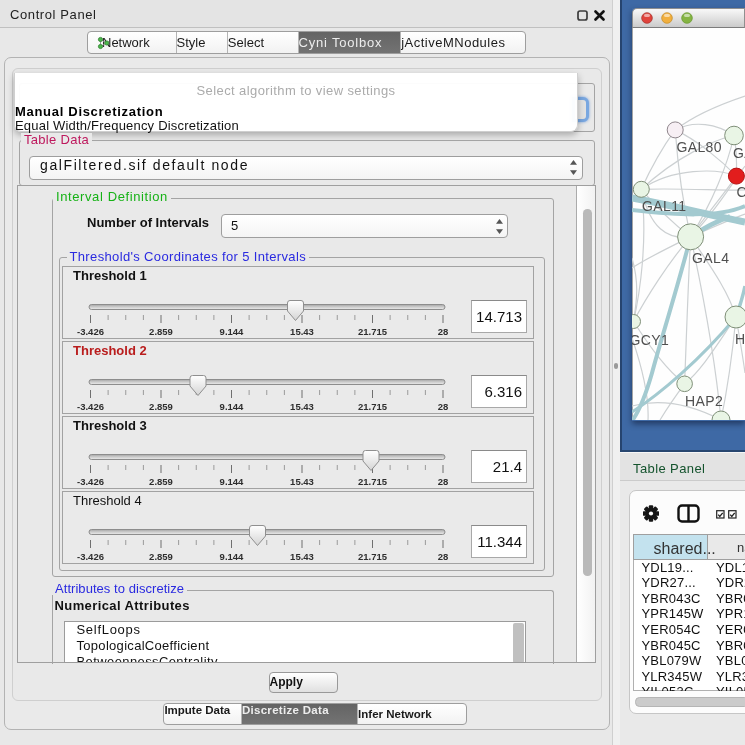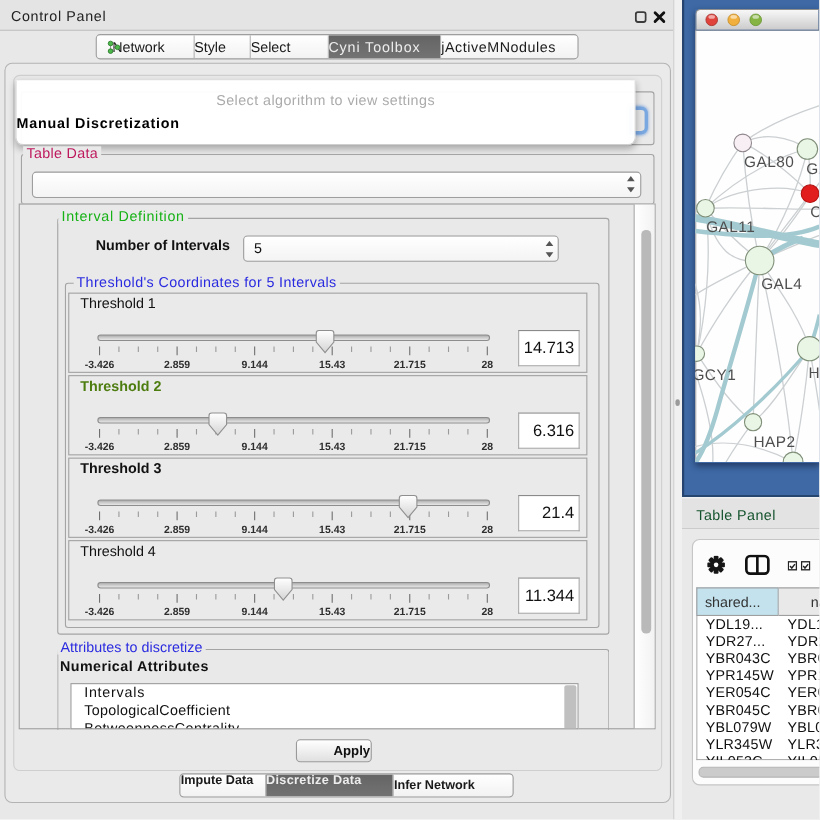--- a/index.html
+++ b/index.html
@@ -34,43 +34,45 @@
       <circle cx="3.5" cy="10.5" r="2.1" fill="#4cb84c" stroke="#2e7d2e" stroke-width="0.8"></circle>
       <circle cx="9.8" cy="7" r="2.1" fill="#4cb84c" stroke="#2e7d2e" stroke-width="0.8"></circle>
     </svg>
     <div class="abs" style="left:3.5px;top:57px;width:604px;height:671px;border:1px solid #b3b3b3;border-radius:7px;background:#eaeaea"></div>
     <div class="abs" style="left:12px;top:68px;width:588px;height:631px;border:1px solid #cfcfcf;border-radius:6px;background:#e9e9e9"></div>
     <div class="grp" style="left:18.5px;top:83px;width:574.5px;height:47px"></div>
     <div class="abs" style="left:572px;top:96.5px;width:17px;height:25px;border:3px solid #79a7e0;border-radius:0 6px 6px 0;background:#e3e3e3;box-sizing:border-box;box-shadow:0 0 3px rgba(100,150,220,0.9)"></div>
     <div class="abs" style="left:14px;top:73px;width:564px;height:59px;background:rgba(255,255,255,0.965);border:1px solid #cfcfcf;border-top:none;border-radius:0 0 7px 7px;box-shadow:0 3px 7px rgba(0,0,0,0.28);box-sizing:border-box"></div>
     <div class="abs" style="left:15px;top:103.5px;font-size:13px;font-weight:bold;letter-spacing:0.7px;color:#000">Manual Discretization</div>
     <div class="abs" style="left:14px;top:83px;width:564px;text-align:center;font-size:13px;letter-spacing:0.4px;color:#ababab">Select algorithm to view settings</div>
+    <div class="abs" style="left:15px;top:118px;font-size:13px;letter-spacing:0.2px;color:#111">Equal Width/Frequency Discretization</div>
     <div class="grp" style="left:18.5px;top:140px;width:574.5px;height:44px"></div>
     <div class="gtitle" style="left:21px;top:133px;color:#be185d">Table Data</div>
     <div class="abs" style="left:29px;top:155.5px;width:552px;height:22px;background:linear-gradient(#ffffff,#f4f4f4);border:1px solid #9e9e9e;border-radius:4px"></div>
+    <div class="abs" style="left:40px;top:156.5px;font-size:14px;letter-spacing:1.6px;color:#111">galFiltered.sif default node</div>
     <svg class="abs" style="left:569px;top:160px" width="9" height="15" viewBox="0 0 9 15">
       <path d="M4.5,0 L8,4.7 H1 Z" fill="#555"></path>
       <path d="M4.5,15 L8,10.3 H1 Z" fill="#555"></path>
     </svg>
     <div class="abs" style="left:16.5px;top:185px;width:579px;height:478px;border:1px solid #9f9f9f;background:#e9e9e9;box-sizing:border-box"></div>
     <div class="abs" style="left:576px;top:186px;width:19px;height:476px;background:linear-gradient(90deg,#ffffff,#f2f2f2);border-left:1px solid #ababab;box-sizing:border-box"></div>
     <div class="abs" style="left:583px;top:209px;width:8.5px;height:367px;background:#b9b9b9;border-radius:4.25px"></div>
     <div class="grp" style="left:52px;top:197.5px;width:500px;height:377px"></div>
     <div class="gtitle" style="left:53px;top:190px;color:#16b216;letter-spacing:0.6px">Interval Definition</div>
     <div class="abs" style="left:87px;top:215px;font-size:13px;font-weight:bold;color:#111">Number of Intervals</div>
     <div class="abs" style="left:220.5px;top:214px;width:285px;height:22px;background:linear-gradient(#ffffff,#f4f4f4);border:1px solid #9e9e9e;border-radius:4px"></div>
     <div class="abs" style="left:231px;top:217.5px;font-size:13px;color:#111">5</div>
     <svg class="abs" style="left:495px;top:218.5px" width="9" height="15" viewBox="0 0 9 15">
       <path d="M4.5,0 L8,4.7 H1 Z" fill="#555"></path>
       <path d="M4.5,15 L8,10.3 H1 Z" fill="#555"></path>
     </svg>
     <div class="grp" style="left:58.5px;top:256.5px;width:484px;height:312px"></div>
     <div class="gtitle" style="left:66.5px;top:250px;color:#2a2ae0;letter-spacing:0.35px">Threshold's Coordinates for 5 Intervals</div>
     <div class="abs" style="left:62px;top:266px;width:470px;height:71px;border:1px solid #a2a2a2;background:#eaeaea"></div>
-    <div class="abs" style="left:73px;top:267.5px;font-size:13px;font-weight:normal;color:#111">Threshold 1</div>
+    <div class="abs" style="left:73px;top:267.5px;font-size:13px;font-weight:bold;color:#111">Threshold 1</div>
     <svg class="abs" style="left:62px;top:266px" width="472" height="73" viewBox="0 0 472 73">
       <defs>
         <linearGradient id="tg266" x1="0" y1="0" x2="0" y2="1">
           <stop offset="0" stop-color="#a4a4a4"></stop>
           <stop offset="0.45" stop-color="#c9c9c9"></stop>
           <stop offset="1" stop-color="#ececec"></stop>
         </linearGradient>
         <linearGradient id="th266" x1="0" y1="0" x2="0" y2="1">
           <stop offset="0" stop-color="#ffffff"></stop>
           <stop offset="1" stop-color="#d4d4d4"></stop>
@@ -102,21 +104,21 @@
       <text x="99.0" y="68.5" font-size="9.5" font-weight="bold" fill="#2e2e2e" text-anchor="middle">2.859</text>
       <text x="169.5" y="68.5" font-size="9.5" font-weight="bold" fill="#2e2e2e" text-anchor="middle">9.144</text>
       <text x="240.0" y="68.5" font-size="9.5" font-weight="bold" fill="#2e2e2e" text-anchor="middle">15.43</text>
       <text x="310.5" y="68.5" font-size="9.5" font-weight="bold" fill="#2e2e2e" text-anchor="middle">21.715</text>
       <text x="381.0" y="68.5" font-size="9.5" font-weight="bold" fill="#2e2e2e" text-anchor="middle">28</text>
       <path d="M228.0,34.5 h11 a2.5,2.5 0 0 1 2.5,2.5 v8 l-8,9.5 l-8,-9.5 v-8 a2.5,2.5 0 0 1 2.5,-2.5 z" fill="url(#th266)" stroke="#8f8f8f" stroke-width="1"></path>
     </svg>
     <div class="abs" style="left:470.5px;top:299.5px;width:54px;height:31px;background:#fff;border:1px solid #a8a8a8;border-top-color:#8a8a8a"></div>
     <div class="abs" style="left:470.5px;top:299.5px;width:51.5px;height:33px;line-height:33px;font-size:15px;color:#111;text-align:right">14.713</div>
     <div class="abs" style="left:62px;top:341px;width:470px;height:71px;border:1px solid #a2a2a2;background:#eaeaea"></div>
-    <div class="abs" style="left:73px;top:342.5px;font-size:13px;font-weight:bold;color:#4d7c0f">Threshold 2</div>
+    <div class="abs" style="left:73px;top:342.5px;font-size:13px;font-weight:bold;color:#b91c1c">Threshold 2</div>
     <svg class="abs" style="left:62px;top:341px" width="472" height="73" viewBox="0 0 472 73">
       <defs>
         <linearGradient id="tg341" x1="0" y1="0" x2="0" y2="1">
           <stop offset="0" stop-color="#a4a4a4"></stop>
           <stop offset="0.45" stop-color="#c9c9c9"></stop>
           <stop offset="1" stop-color="#ececec"></stop>
         </linearGradient>
         <linearGradient id="th341" x1="0" y1="0" x2="0" y2="1">
           <stop offset="0" stop-color="#ffffff"></stop>
           <stop offset="1" stop-color="#d4d4d4"></stop>
@@ -243,26 +245,26 @@
       <text x="310.5" y="68.5" font-size="9.5" font-weight="bold" fill="#2e2e2e" text-anchor="middle">21.715</text>
       <text x="381.0" y="68.5" font-size="9.5" font-weight="bold" fill="#2e2e2e" text-anchor="middle">28</text>
       <path d="M190.0,34.5 h11 a2.5,2.5 0 0 1 2.5,2.5 v8 l-8,9.5 l-8,-9.5 v-8 a2.5,2.5 0 0 1 2.5,-2.5 z" fill="url(#th491)" stroke="#8f8f8f" stroke-width="1"></path>
     </svg>
     <div class="abs" style="left:470.5px;top:524.5px;width:54px;height:31px;background:#fff;border:1px solid #a8a8a8;border-top-color:#8a8a8a"></div>
     <div class="abs" style="left:470.5px;top:524.5px;width:51.5px;height:33px;line-height:33px;font-size:15px;color:#111;text-align:right">11.344</div>
     <div class="abs" style="left:52px;top:589.5px;width:500px;height:73px;border:1px solid #a4a4a4;border-bottom:none;border-radius:3px 3px 0 0"></div>
     <div class="gtitle" style="left:52px;top:581.5px;color:#2a2ae0;letter-spacing:0.05px">Attributes to discretize</div>
     <div class="abs" style="left:54.5px;top:598px;font-size:13px;font-weight:bold;letter-spacing:0.4px;color:#111">Numerical Attributes</div>
     <div class="abs" style="left:63.5px;top:620.5px;width:462px;height:42px;background:#fff;border:1px solid #9b9b9b;box-sizing:border-box;overflow:hidden">
-      <div style="position:absolute;left:12px;top:0px;font-size:13px;letter-spacing:0.7px;color:#111">Intervals</div>
+      <div style="position:absolute;left:12px;top:0px;font-size:13px;letter-spacing:0.7px;color:#111">SelfLoops</div>
       <div style="position:absolute;left:12px;top:16px;font-size:13px;letter-spacing:0.3px;color:#111">TopologicalCoefficient</div>
       <div style="position:absolute;left:12px;top:32px;font-size:13px;letter-spacing:0.4px;color:#111">BetweennessCentrality</div>
       <div style="position:absolute;right:1px;top:1px;width:11px;height:40px;background:#c0c0c0;border-radius:2px"></div>
     </div>
-    <div class="abs" style="left:268.5px;top:672px;width:67px;height:19px;background:linear-gradient(#ffffff,#e0e0e0);border:1px solid #999;border-radius:4px;text-align:right;line-height:19px;font-size:12px;font-weight:bold;color:#111">Apply</div>
+    <div class="abs" style="left:268.5px;top:672px;width:67px;height:19px;background:linear-gradient(#ffffff,#e0e0e0);border:1px solid #999;border-radius:4px;text-align:left;line-height:19px;font-size:12px;font-weight:bold;color:#111">Apply</div>
     <div class="seg" style="left:163.4px;top:703px;width:304px;height:22px;font-size:11.5px;font-weight:bold">
       <div style="width:77px;line-height:13px">Impute Data</div>
       <div class="sel" style="width:117px;line-height:13px;letter-spacing:0.3px">Discretize Data</div>
       <div style="width:110px;line-height:20px">Infer Network</div>
     </div>
     <div class="abs" style="left:612px;top:0;width:8px;height:745px;background:#f0f0f0;border-left:1px solid #cfcfcf;box-sizing:border-box"></div>
     <div class="abs" style="left:613.5px;top:363px;width:4px;height:6px;background:#9a9a9a;border-radius:2px"></div>
     <div class="abs" style="left:620px;top:0;width:125px;height:452px;background:#3e69a5;border-left:2px solid #26446f;box-sizing:border-box"></div>
     <div class="abs" style="left:632px;top:8px;width:113px;height:413px;box-shadow:0 3px 6px rgba(0,0,20,0.45)"></div>
     <div class="abs" style="left:632px;top:8px;width:113px;height:19.5px;background:linear-gradient(#f8f8f8,#cbcbcb);border:1px solid #8f8f8f;border-bottom-color:#7c7c7c;border-radius:5px 0 0 0;box-sizing:border-box"></div>
@@ -358,21 +360,21 @@
       <rect x="0.7" y="0.7" width="7.3" height="7.3" fill="#fff" stroke="#222" stroke-width="1.2"></rect>
       <path d="M2.2,4.6 l1.6,1.8 l2.9,-3.6" fill="none" stroke="#222" stroke-width="1.3"></path>
     </svg>
     <svg class="abs" style="left:728.2px;top:509.5px" width="9" height="9" viewBox="0 0 9 9">
       <rect x="0.7" y="0.7" width="7.3" height="7.3" fill="#fff" stroke="#222" stroke-width="1.2"></rect>
       <path d="M2.2,4.6 l1.6,1.8 l2.9,-3.6" fill="none" stroke="#222" stroke-width="1.3"></path>
     </svg>
     <div class="abs" style="left:632.8px;top:534px;width:113px;height:157px;border:1px solid #b0b0b0;border-right:none;box-sizing:border-box;background:#fff;overflow:hidden"></div>
     <div class="abs" style="left:632.8px;top:534px;width:75px;height:25.5px;background:#c3e2ee;border:1px solid #9f9f9f;box-sizing:border-box"></div>
     <div class="abs" style="left:707.8px;top:534px;width:40px;height:25.5px;background:#e9e9e9;border:1px solid #9f9f9f;border-left:none;box-sizing:border-box"></div>
-    <div class="abs" style="left:640.8px;top:540px;width:75px;text-align:left;font-size:13px;color:#333">shared...</div>
+    <div class="abs" style="left:640.8px;top:540px;width:75px;text-align:right;font-size:16px;color:#333">shared...</div>
     <div class="abs" style="left:737px;top:540px;font-size:13px;color:#333">na...</div>
     <div class="abs" style="left:632.8px;top:559.5px;width:112.2px;height:131.5px;overflow:hidden">
       <div style="position:absolute;left:8.7px;top:0.0px;font-size:13px;letter-spacing:0.2px;color:#111">YDL19...</div>
       <div style="position:absolute;left:83.2px;top:0.0px;font-size:13px;letter-spacing:0.2px;color:#111">YDL194W</div>
       <div style="position:absolute;left:8.7px;top:15.6px;font-size:13px;letter-spacing:0.2px;color:#111">YDR27...</div>
       <div style="position:absolute;left:83.2px;top:15.6px;font-size:13px;letter-spacing:0.2px;color:#111">YDR277C</div>
       <div style="position:absolute;left:8.7px;top:31.2px;font-size:13px;letter-spacing:0.2px;color:#111">YBR043C</div>
       <div style="position:absolute;left:83.2px;top:31.2px;font-size:13px;letter-spacing:0.2px;color:#111">YBR043C</div>
       <div style="position:absolute;left:8.7px;top:46.8px;font-size:13px;letter-spacing:0.2px;color:#111">YPR145W</div>
       <div style="position:absolute;left:83.2px;top:46.8px;font-size:13px;letter-spacing:0.2px;color:#111">YPR145W</div>

